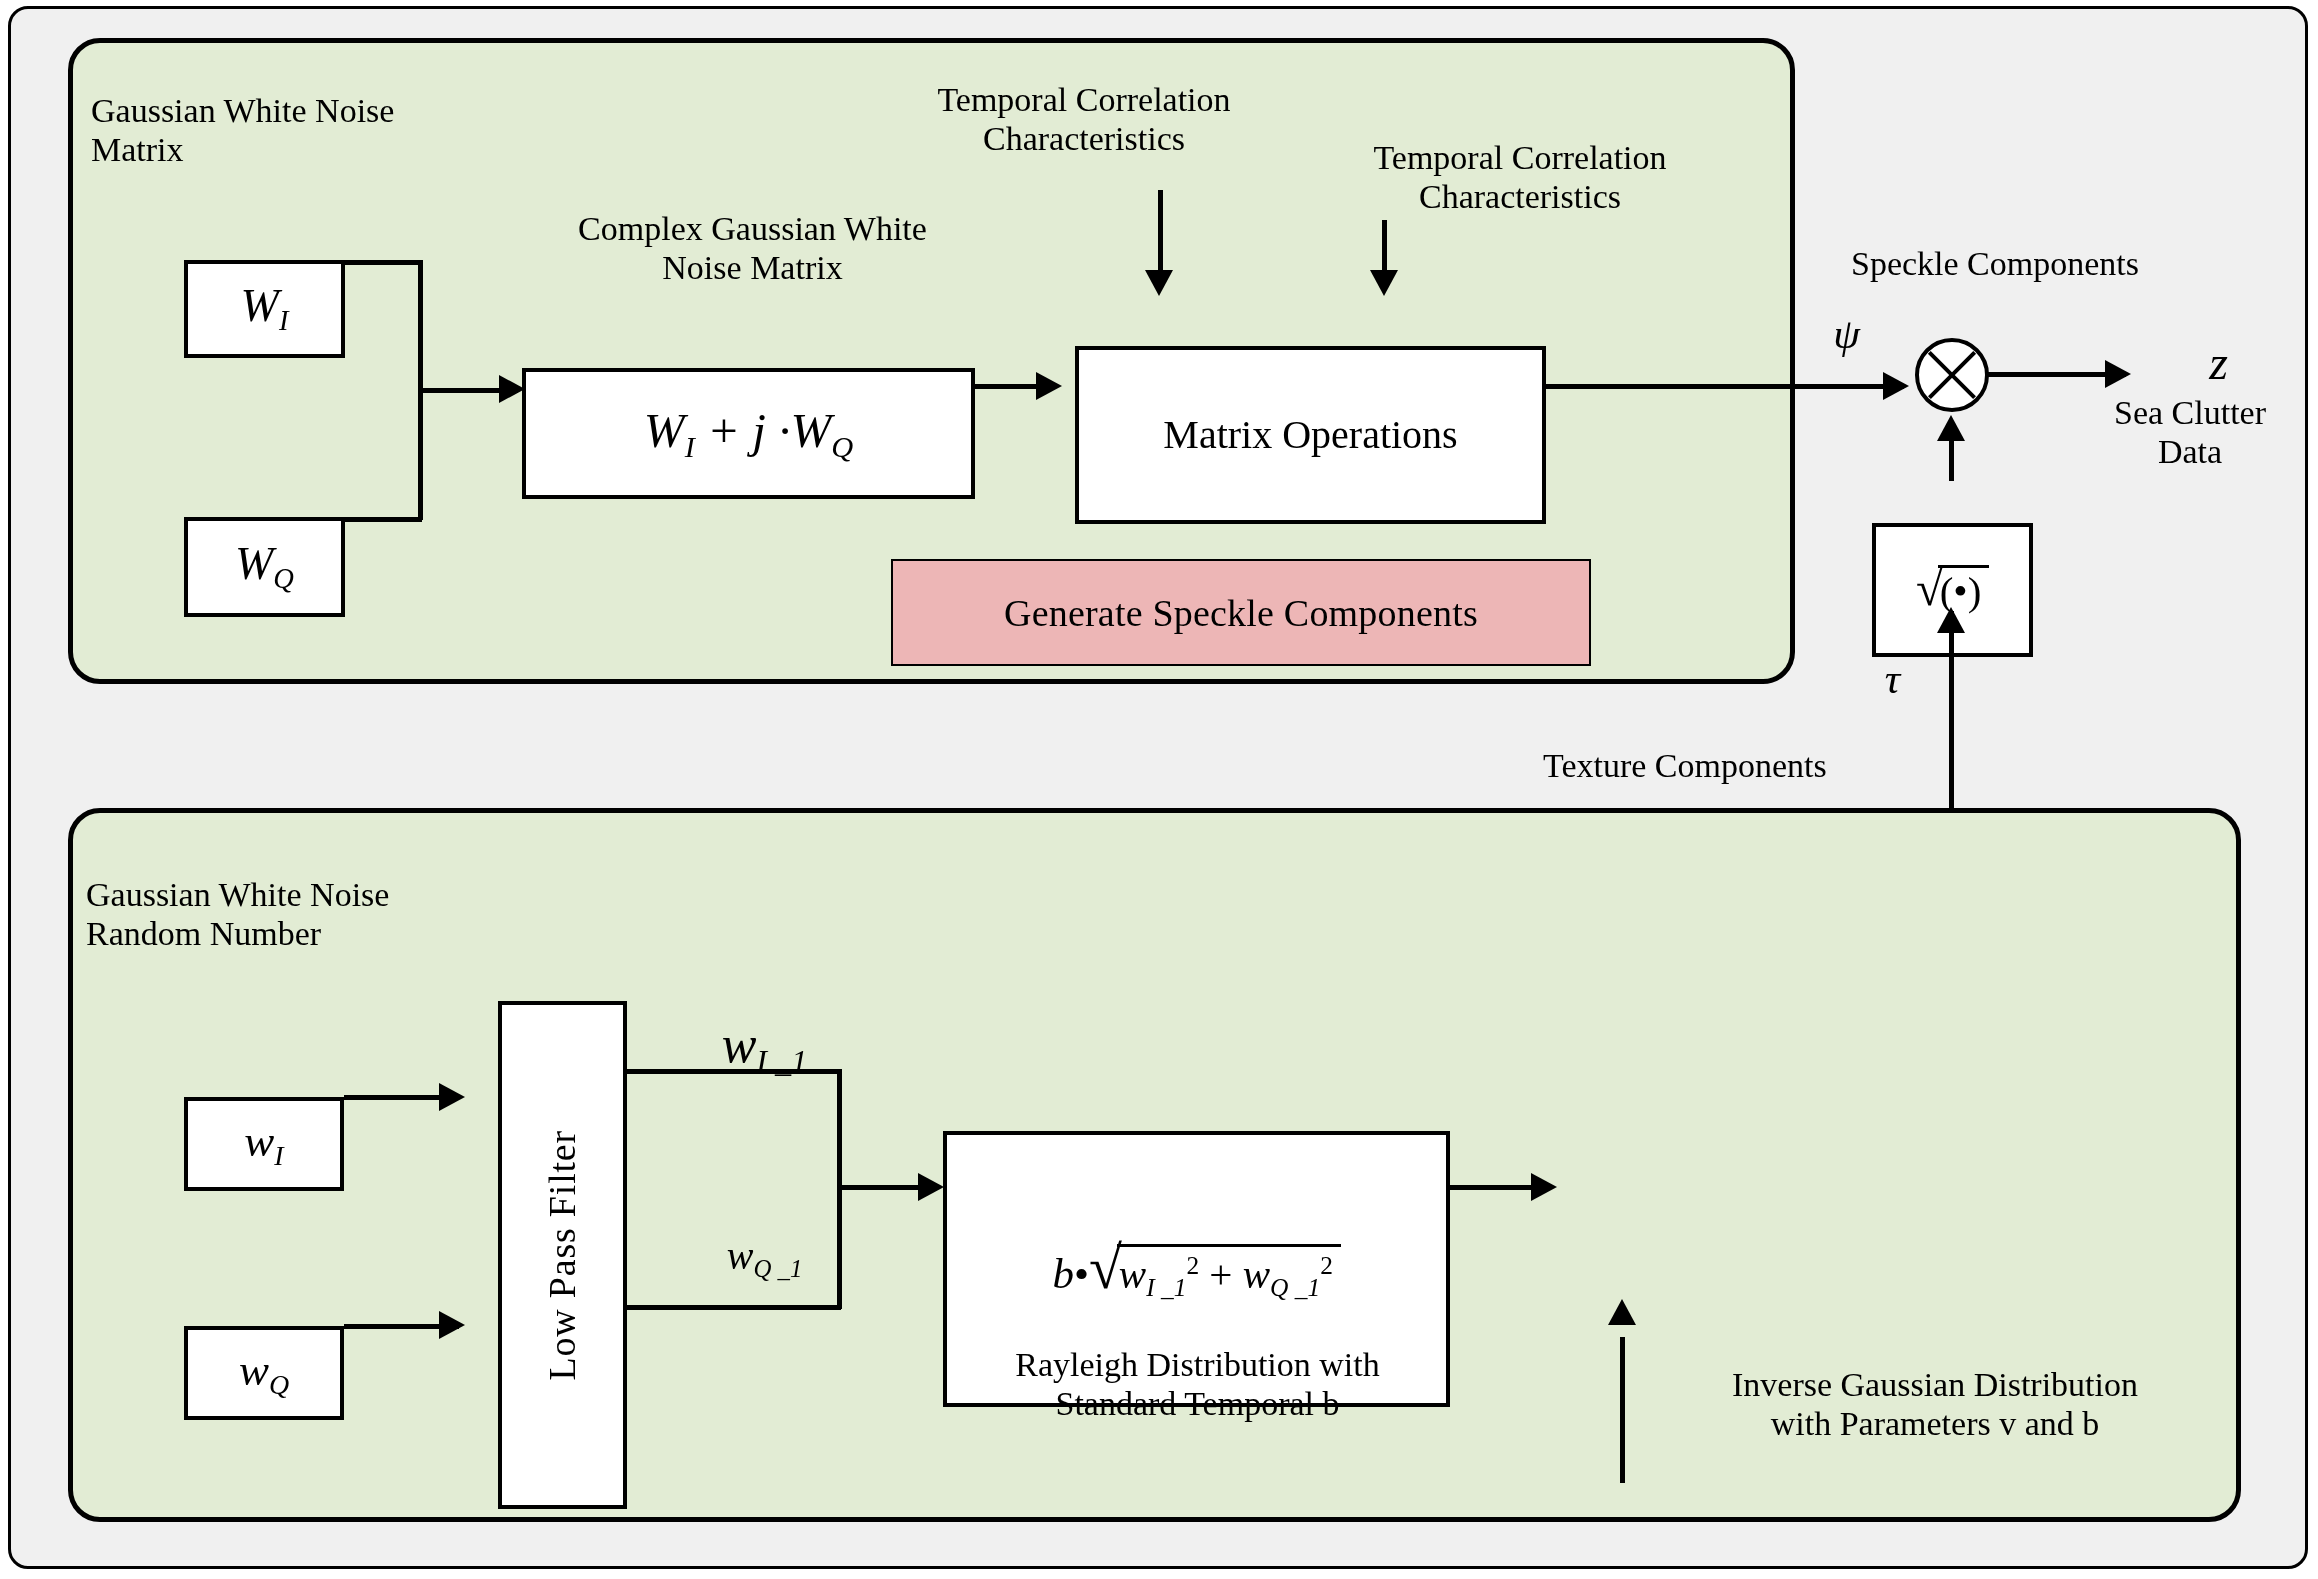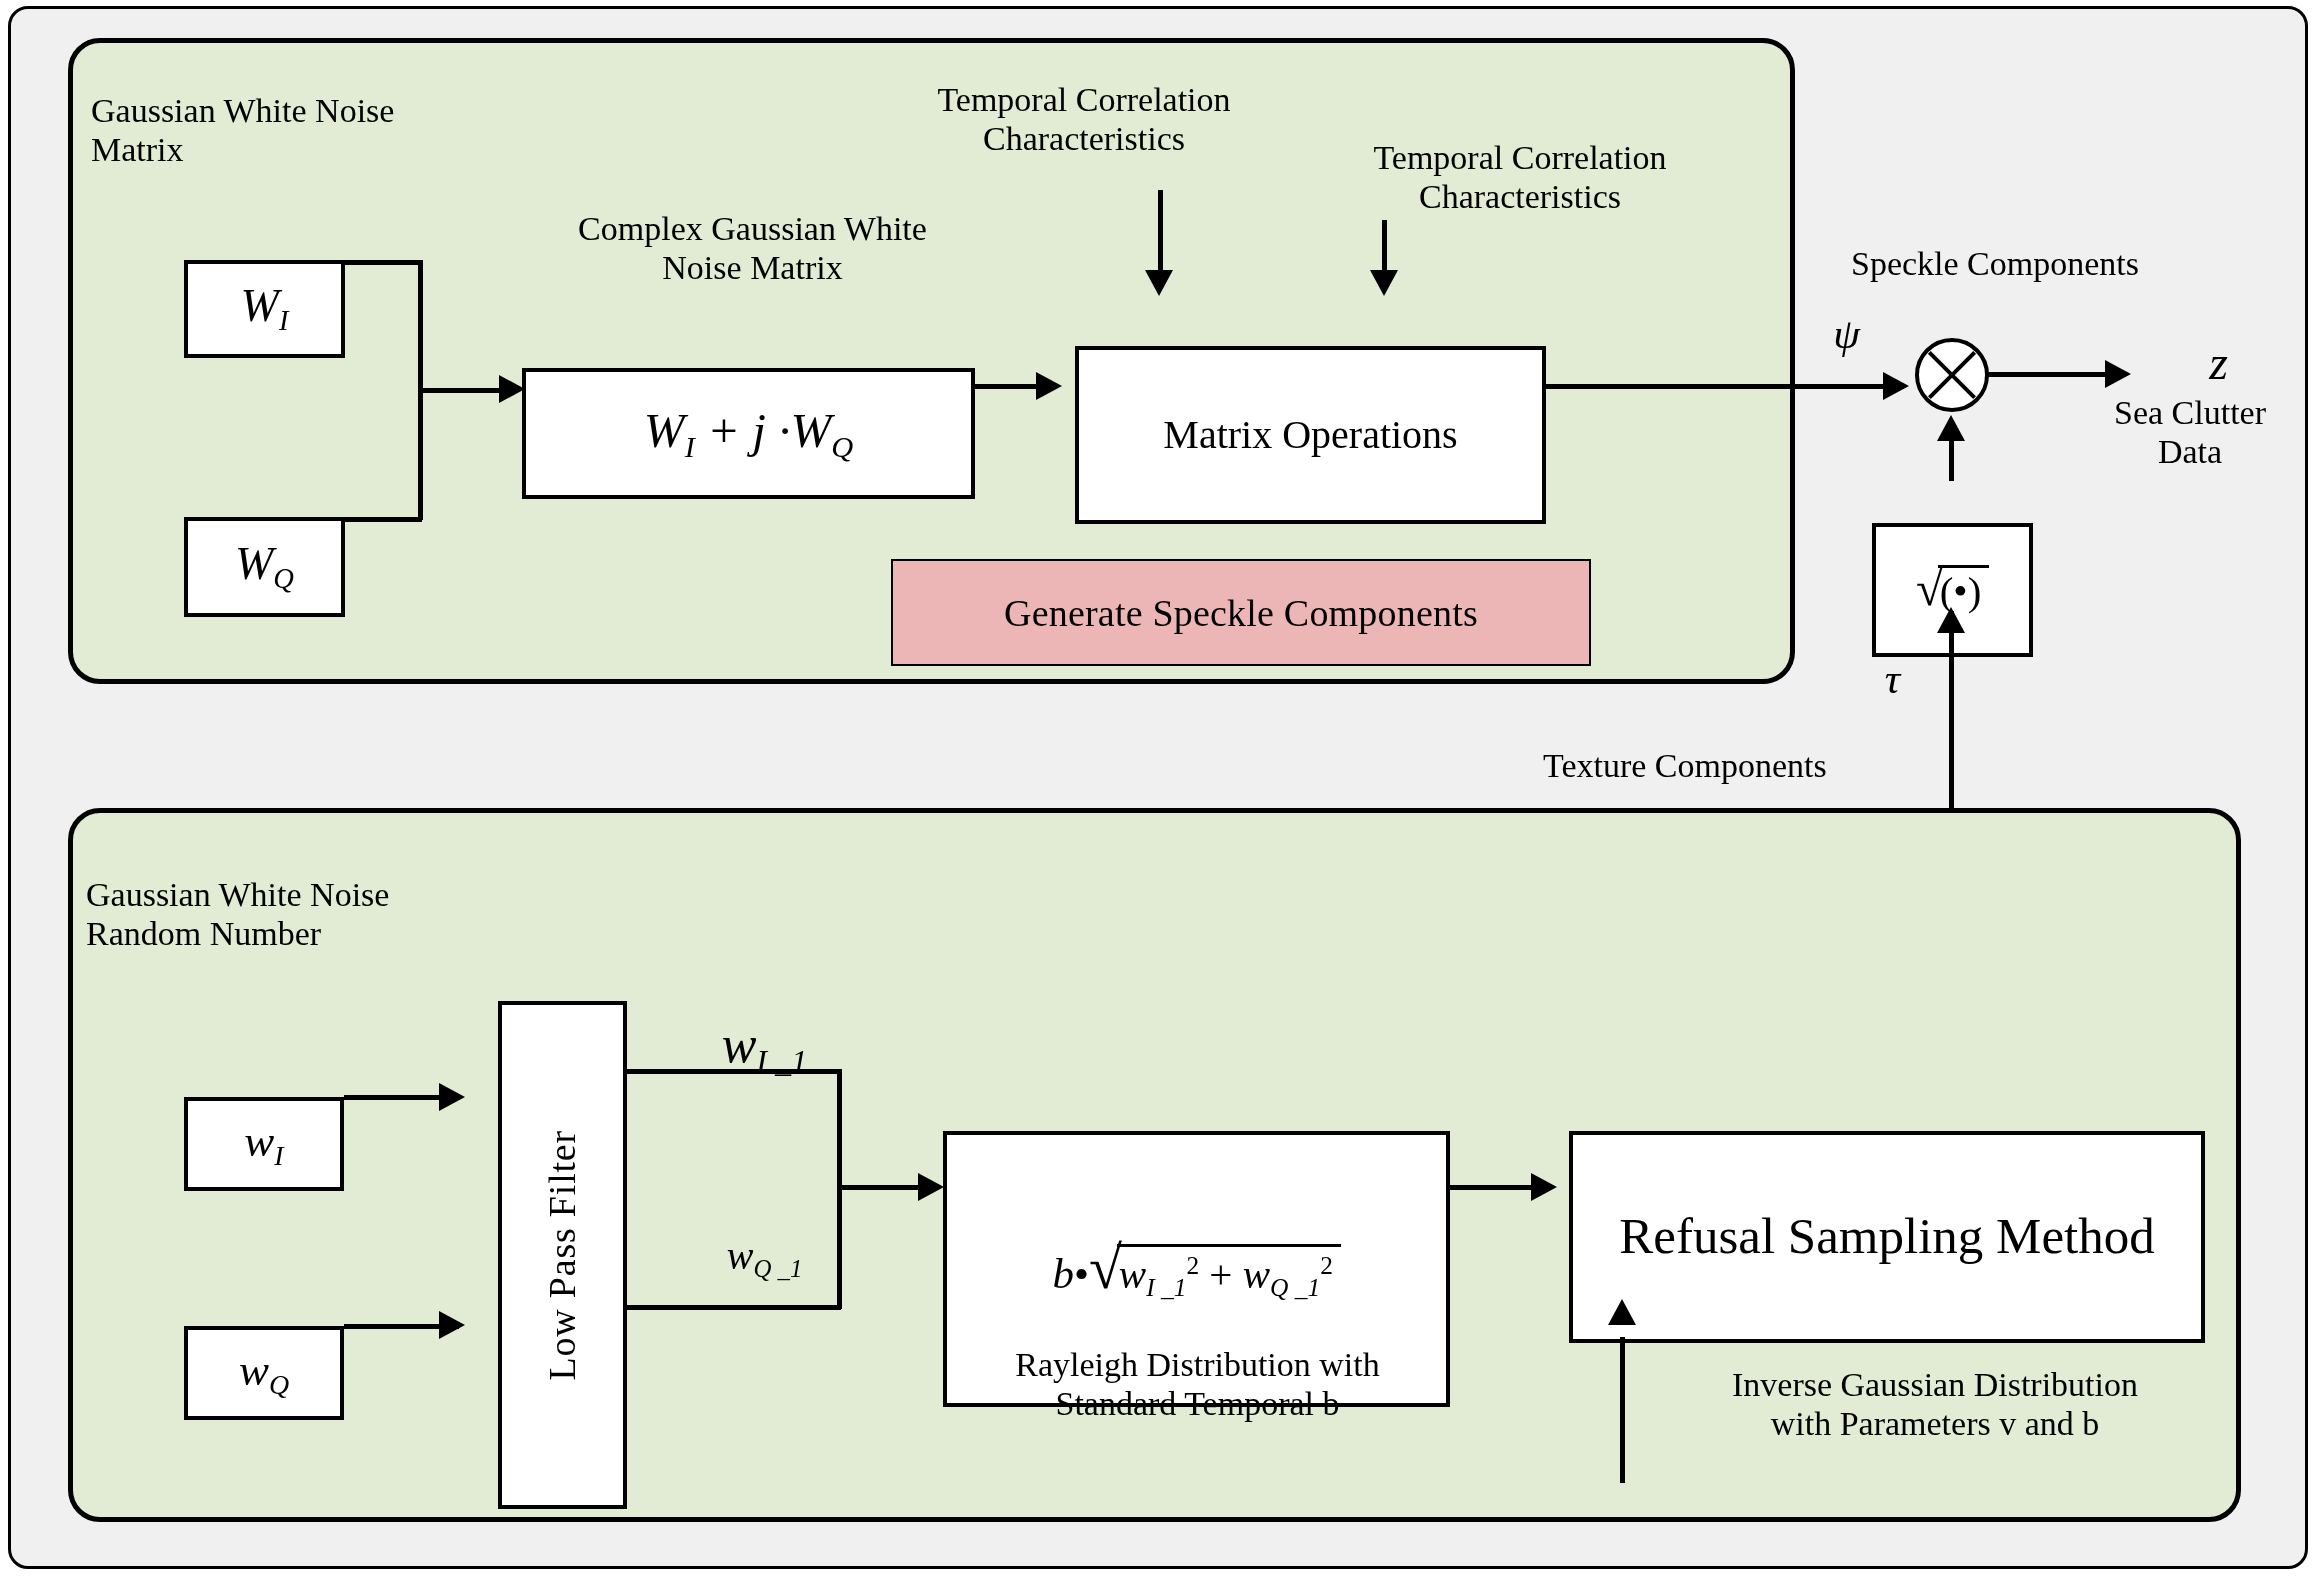--- a/index.html
+++ b/index.html
@@ -310,24 +310,20 @@
       <span class="mi">b</span><span>•</span><span class="radical" style="font-size:60px;">√</span><span class="radicand" style="font-size:41px; padding-top:6.1px;"><span class="mi">w</span><span class="sub">I _1</span><span class="sup">2</span><span> + </span><span class="mi">w</span><span class="sub">Q _1</span><span class="sup">2</span></span>
     </span>
   </div>
 
   <div class="hline" style="left:1450px; top:1185px; width:100px;"></div>
   <div class="arrow right" style="left:1531px; top:1173px;"></div>
 
   <div class="label" style="left:929px; top:1345px; width:537px;">Rayleigh Distribution with
 Standard Temporal b</div>
 
-  <div class="box" style="left:1569px; top:1084px; width:636px; height:212px; font-size:51px;">
-    <span>Refusal Sampling
-Method</span>
-  </div>
 
   <div class="vline" style="left:1620px; top:1337px; height:146px;"></div>
   <div class="arrow up" style="left:1608px; top:1299px;"></div>
 
   <div class="label" style="left:1651px; top:1365px; width:568px;">Inverse Gaussian Distribution
 with Parameters v and b</div>
 
 </div>
 
 

